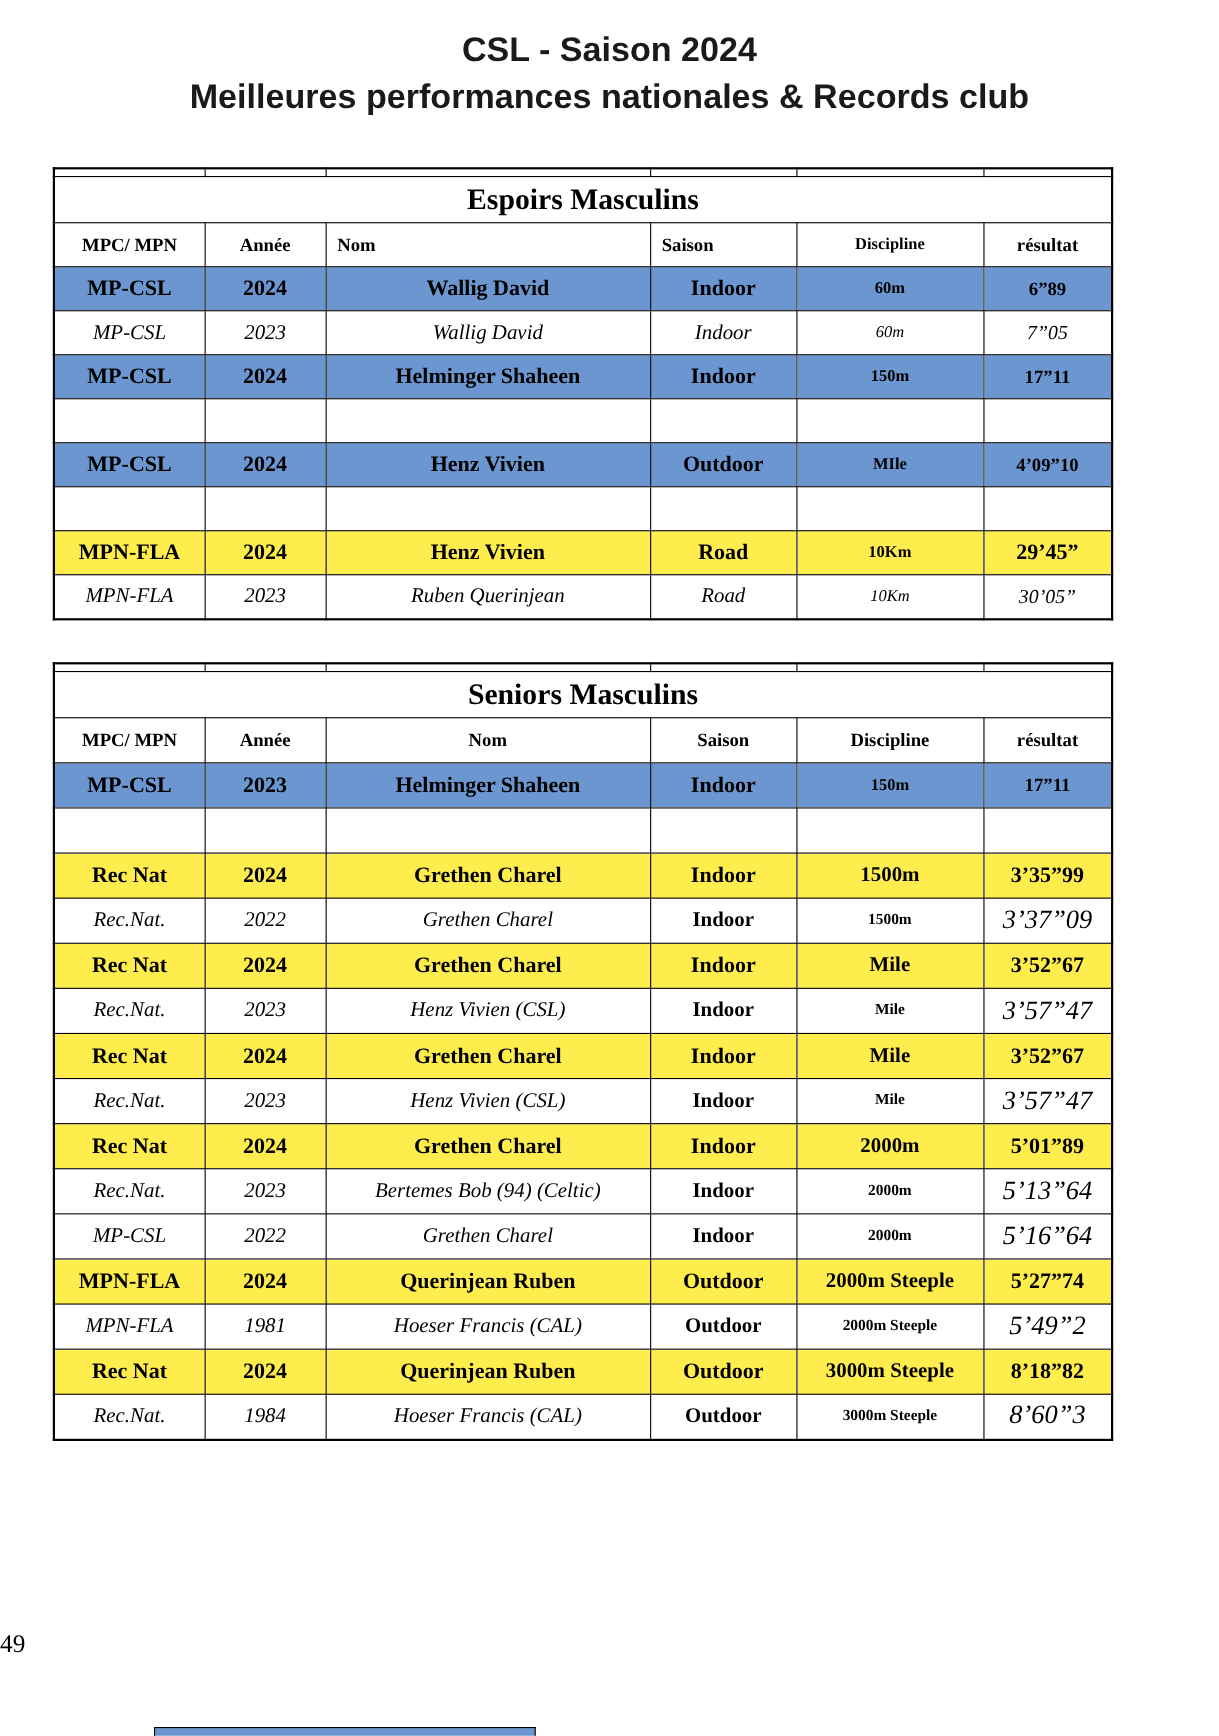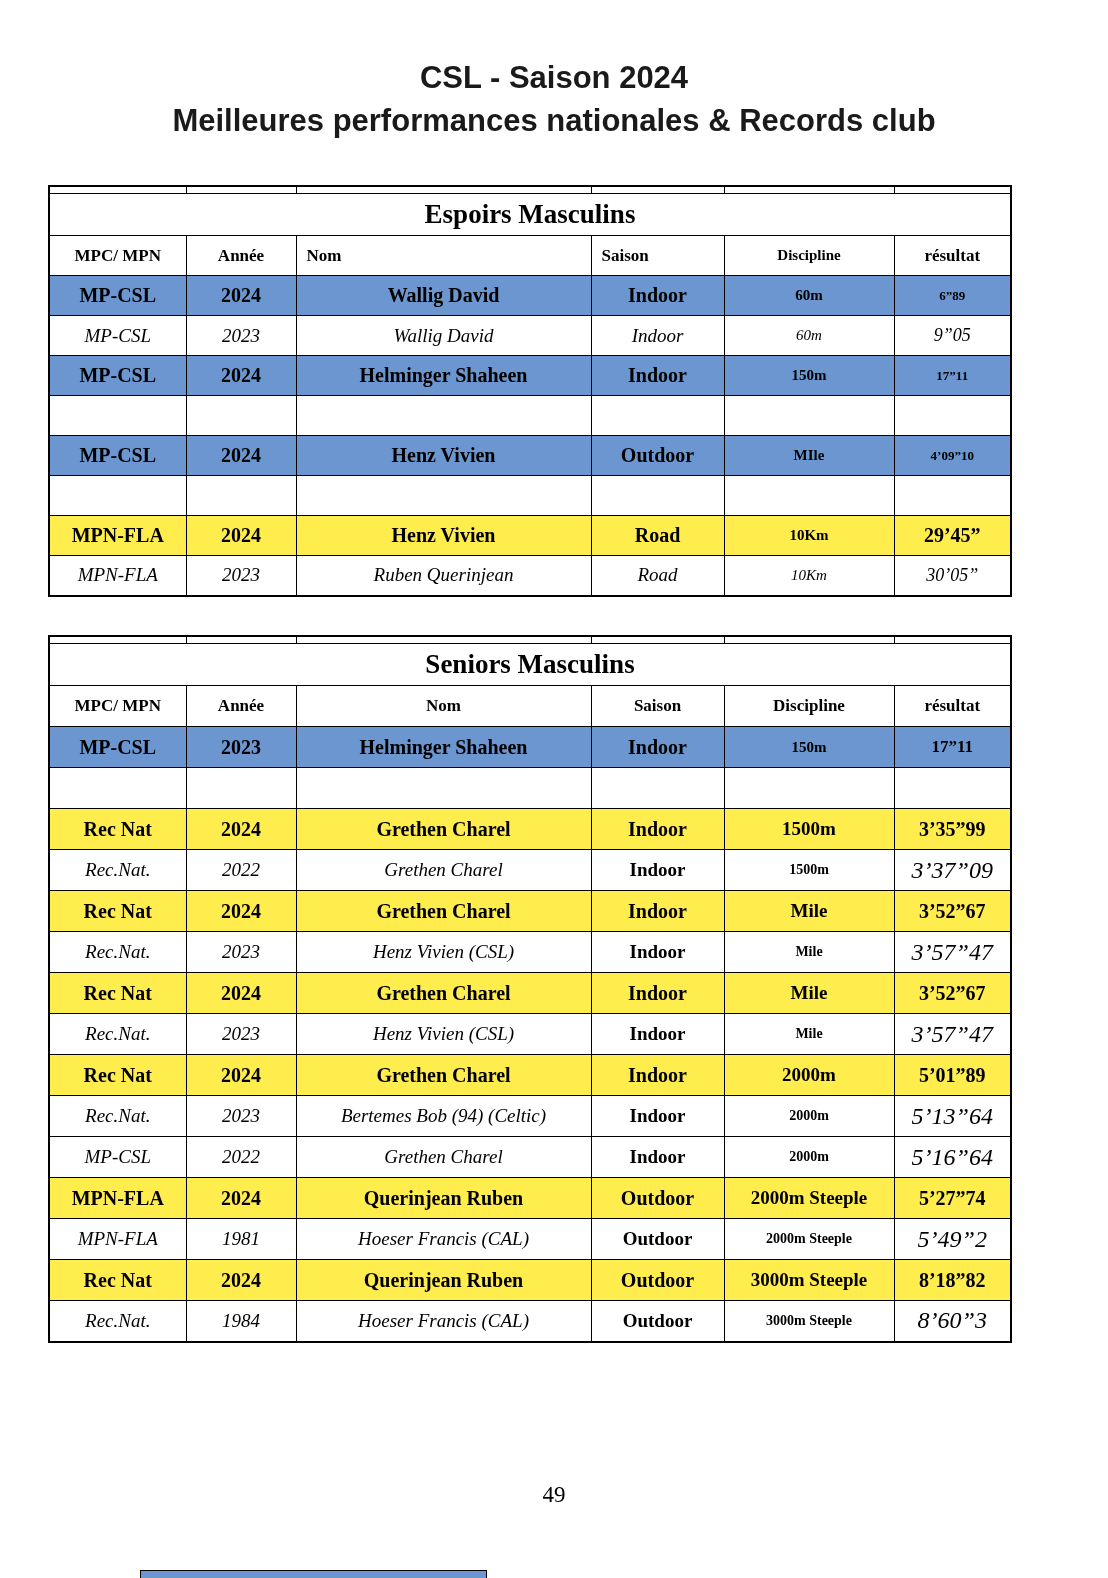--- a/index.html
+++ b/index.html
@@ -16,21 +16,20 @@
     overflow: hidden;
   }
   .page-title {
     padding-top: 24px;
     text-align: center;
     font-family: "Liberation Sans", sans-serif;
     font-weight: bold;
     font-size: 31px;
     line-height: 1.38;
     color: #1a1a1a;
-    margin-top: 33px;
   }
   .doc-table {
     border-collapse: collapse;
     table-layout: fixed;
     margin-left: 48px;
     width: 962px;
     border: 2px solid #000;
   }
   .doc-table td {
     border: 1px solid #000;
@@ -58,40 +57,39 @@
   .table-0 .header-row td.col-nom,
   .table-0 .header-row td.col-saison { text-align: left; padding-left: 10px; }
 
   .row-hl td { font-weight: bold; }
   .row-blue { background: var(--blue, #6b96d0); }
   .row-yellow { background: var(--yellow, #ffec4d); }
   .row-plain td { font-style: italic; font-size: 19px; }
 
   
   .table-0 td.col-discipline { font-size: 15px; }
-  .table-0 .row-blue td.col-resultat { font-size: 13px; }
+  .table-0 .row-blue td.col-resultat { font-size: 17px; }
   .table-0 .row-plain td.col-resultat { font-size: 18px; }
   .table-0 .row-plain td.col-discipline { font-size: 15px; }
 
   
   .table-1 .row-blue td.col-discipline { font-size: 15px; }
   .table-1 .row-blue td.col-resultat { font-size: 17px; }
   .table-1 .row-yellow td.col-discipline { font-size: 19px; }
   .table-1 .row-plain td.col-saison { font-style: normal; font-weight: bold; font-size: 19px; }
   .table-1 .row-plain td.col-discipline { font-style: normal; font-weight: bold; font-size: 14px; }
   .table-1 .row-plain td.col-resultat { font-size: 24px; }
 
   .gap-1 { height: 42px; }
   .gap-2 { height: 38px; }
 
   .page-number {
     position: absolute;
     left: 0; right: 0;
     top: 1482px;
-    text-align: center;
     font-size: 23px;
   }
   .bottom-strip {
     position: absolute;
     left: 140px;
     top: 1570px;
     width: 345px;
     height: 8px;
     background: var(--blue, #6b96d0);
     border: 1px solid #000;
@@ -144,21 +142,21 @@
         <td class="col-saison">Indoor</td>
         <td class="col-discipline">60m</td>
         <td class="col-resultat">6”89</td>
       </tr>
       <tr class="row-plain">
         <td class="col-mpc-mpn">MP-CSL</td>
         <td class="col-annee">2023</td>
         <td class="col-nom">Wallig David</td>
         <td class="col-saison">Indoor</td>
         <td class="col-discipline">60m</td>
-        <td class="col-resultat">9”05</td>
+        <td class="col-resultat">7”05</td>
       </tr>
       <tr class="row-hl row-blue">
         <td class="col-mpc-mpn">MP-CSL</td>
         <td class="col-annee">2024</td>
         <td class="col-nom">Helminger Shaheen</td>
         <td class="col-saison">Indoor</td>
         <td class="col-discipline">150m</td>
         <td class="col-resultat">17”11</td>
       </tr>
       <tr class="row-empty">

